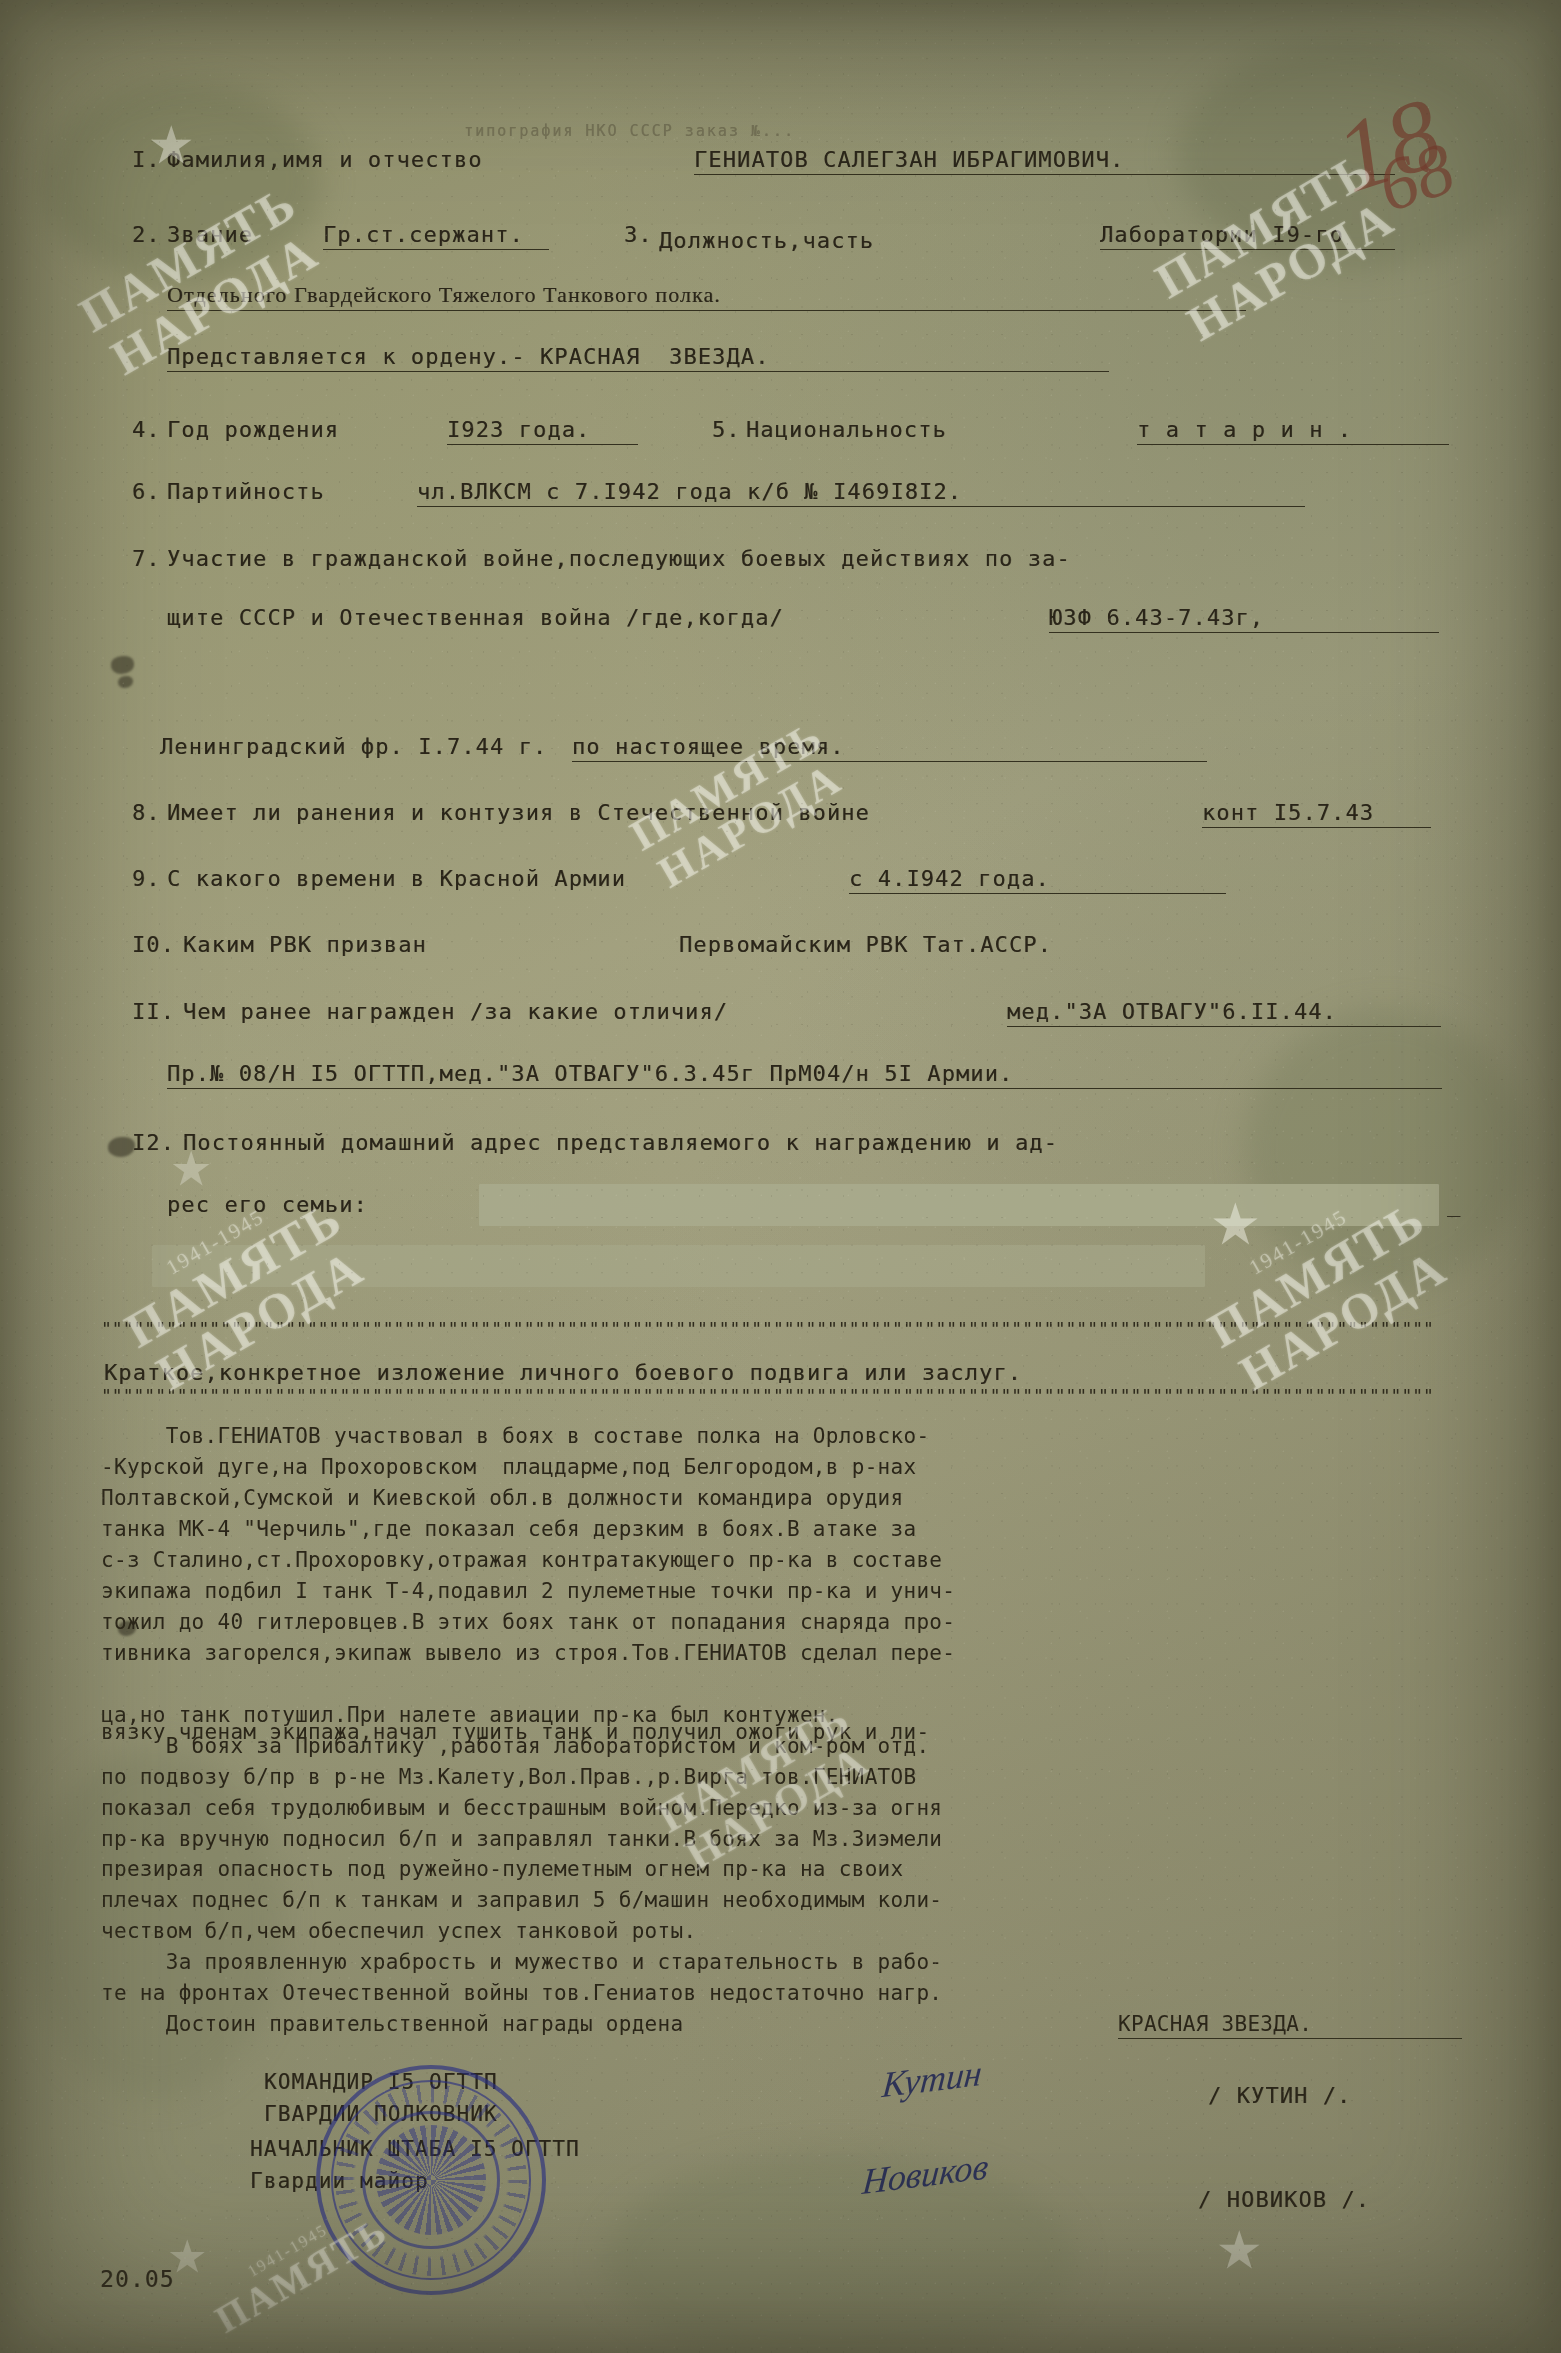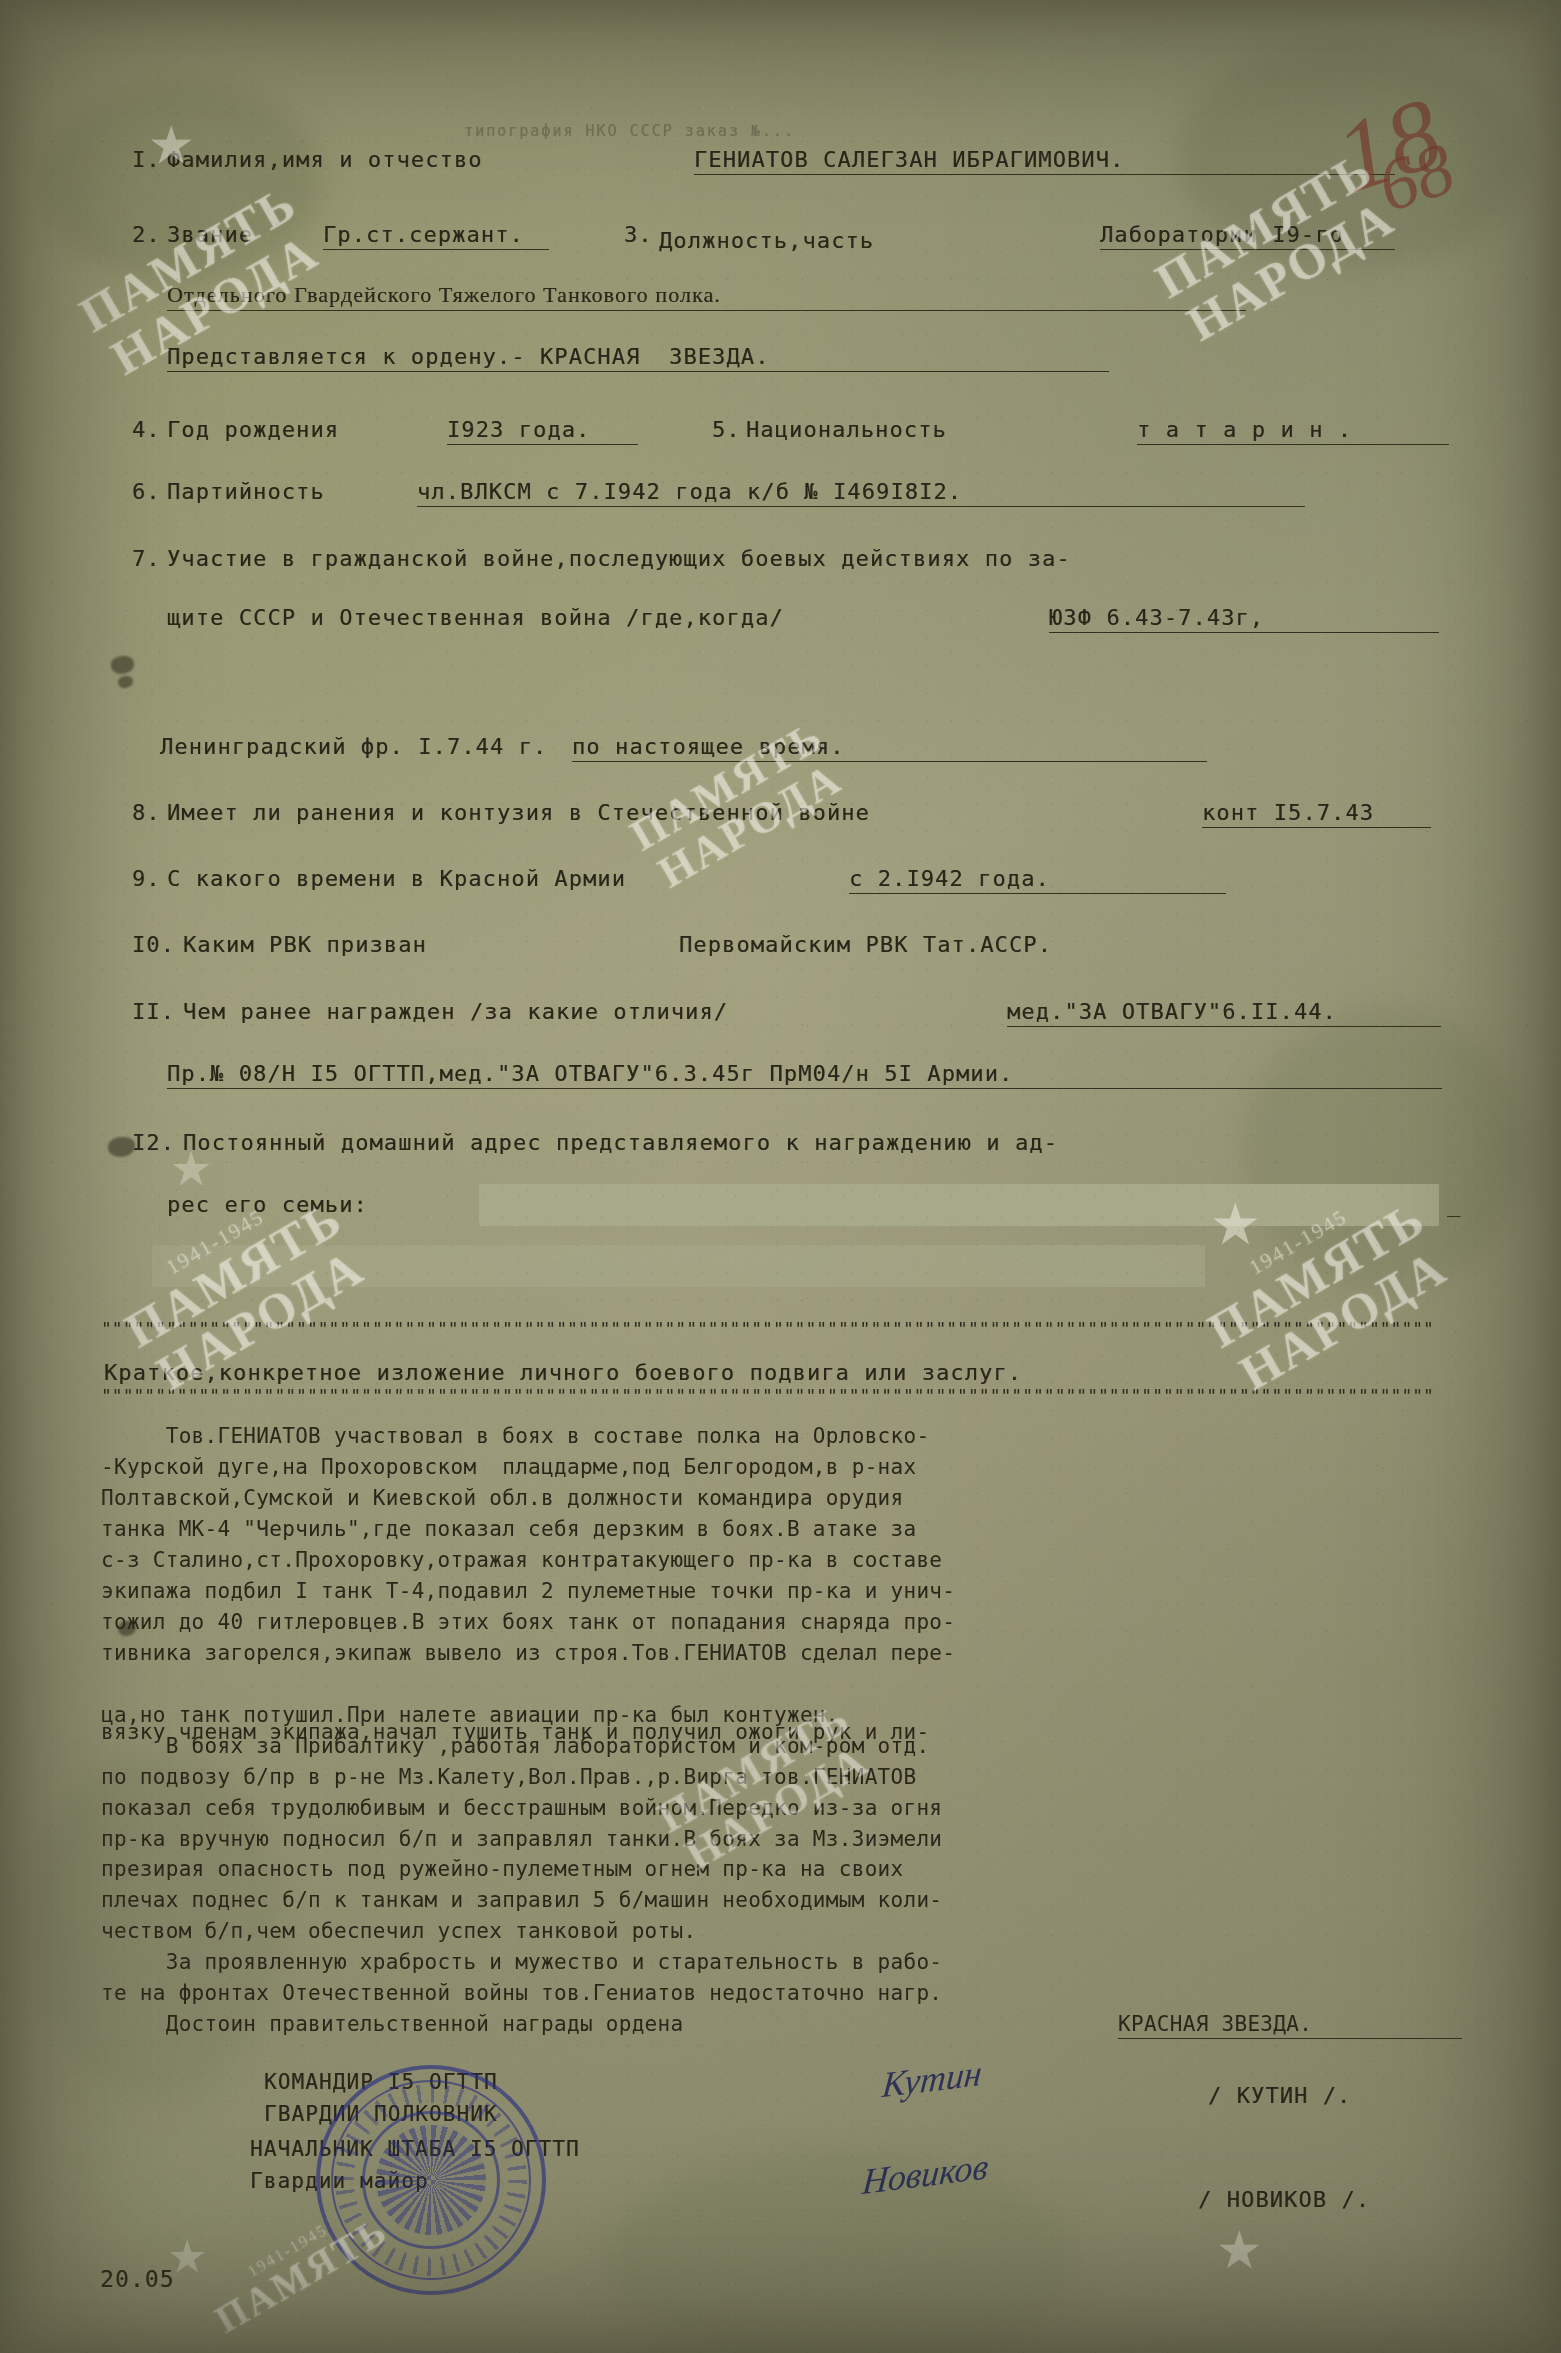--- a/index.html
+++ b/index.html
@@ -240,21 +240,21 @@
 
     <div class="tw" style="left:160px; top:734px;">Ленинградский фр. I.7.44 г.</div>
     <div class="tw u" style="left:572px; top:734px; width:635px;">по настоящее время.</div>
 
     <div class="tw" style="left:132px; top:800px;">8.</div>
     <div class="tw" style="left:167px; top:800px;">Имеет ли ранения и контузия в Стечественной войне</div>
     <div class="tw u" style="left:1202px; top:800px; width:229px;">конт I5.7.43</div>
 
     <div class="tw" style="left:132px; top:866px;">9.</div>
     <div class="tw" style="left:167px; top:866px;">С какого времени в Красной Армии</div>
-    <div class="tw u" style="left:849px; top:866px; width:377px;">с 2.I942 года.</div>
+    <div class="tw u" style="left:849px; top:866px; width:377px;">с 4.I942 года.</div>
 
     <div class="tw" style="left:132px; top:932px;">I0.</div>
     <div class="tw" style="left:183px; top:932px;">Каким РВК призван</div>
     <div class="tw" style="left:679px; top:932px;">Первомайским РВК Тат.АССР.</div>
 
     <div class="tw" style="left:132px; top:999px;">II.</div>
     <div class="tw" style="left:183px; top:999px;">Чем ранее награжден /за какие отличия/</div>
     <div class="tw u" style="left:1007px; top:999px; width:434px;">мед."ЗА ОТВАГУ"6.II.44.</div>
 
     <div class="tw u" style="left:167px; top:1061px; width:1275px;">Пр.№ 08/Н I5 ОГТТП,мед."ЗА ОТВАГУ"6.3.45г ПрМ04/н 5I Армии.</div>

